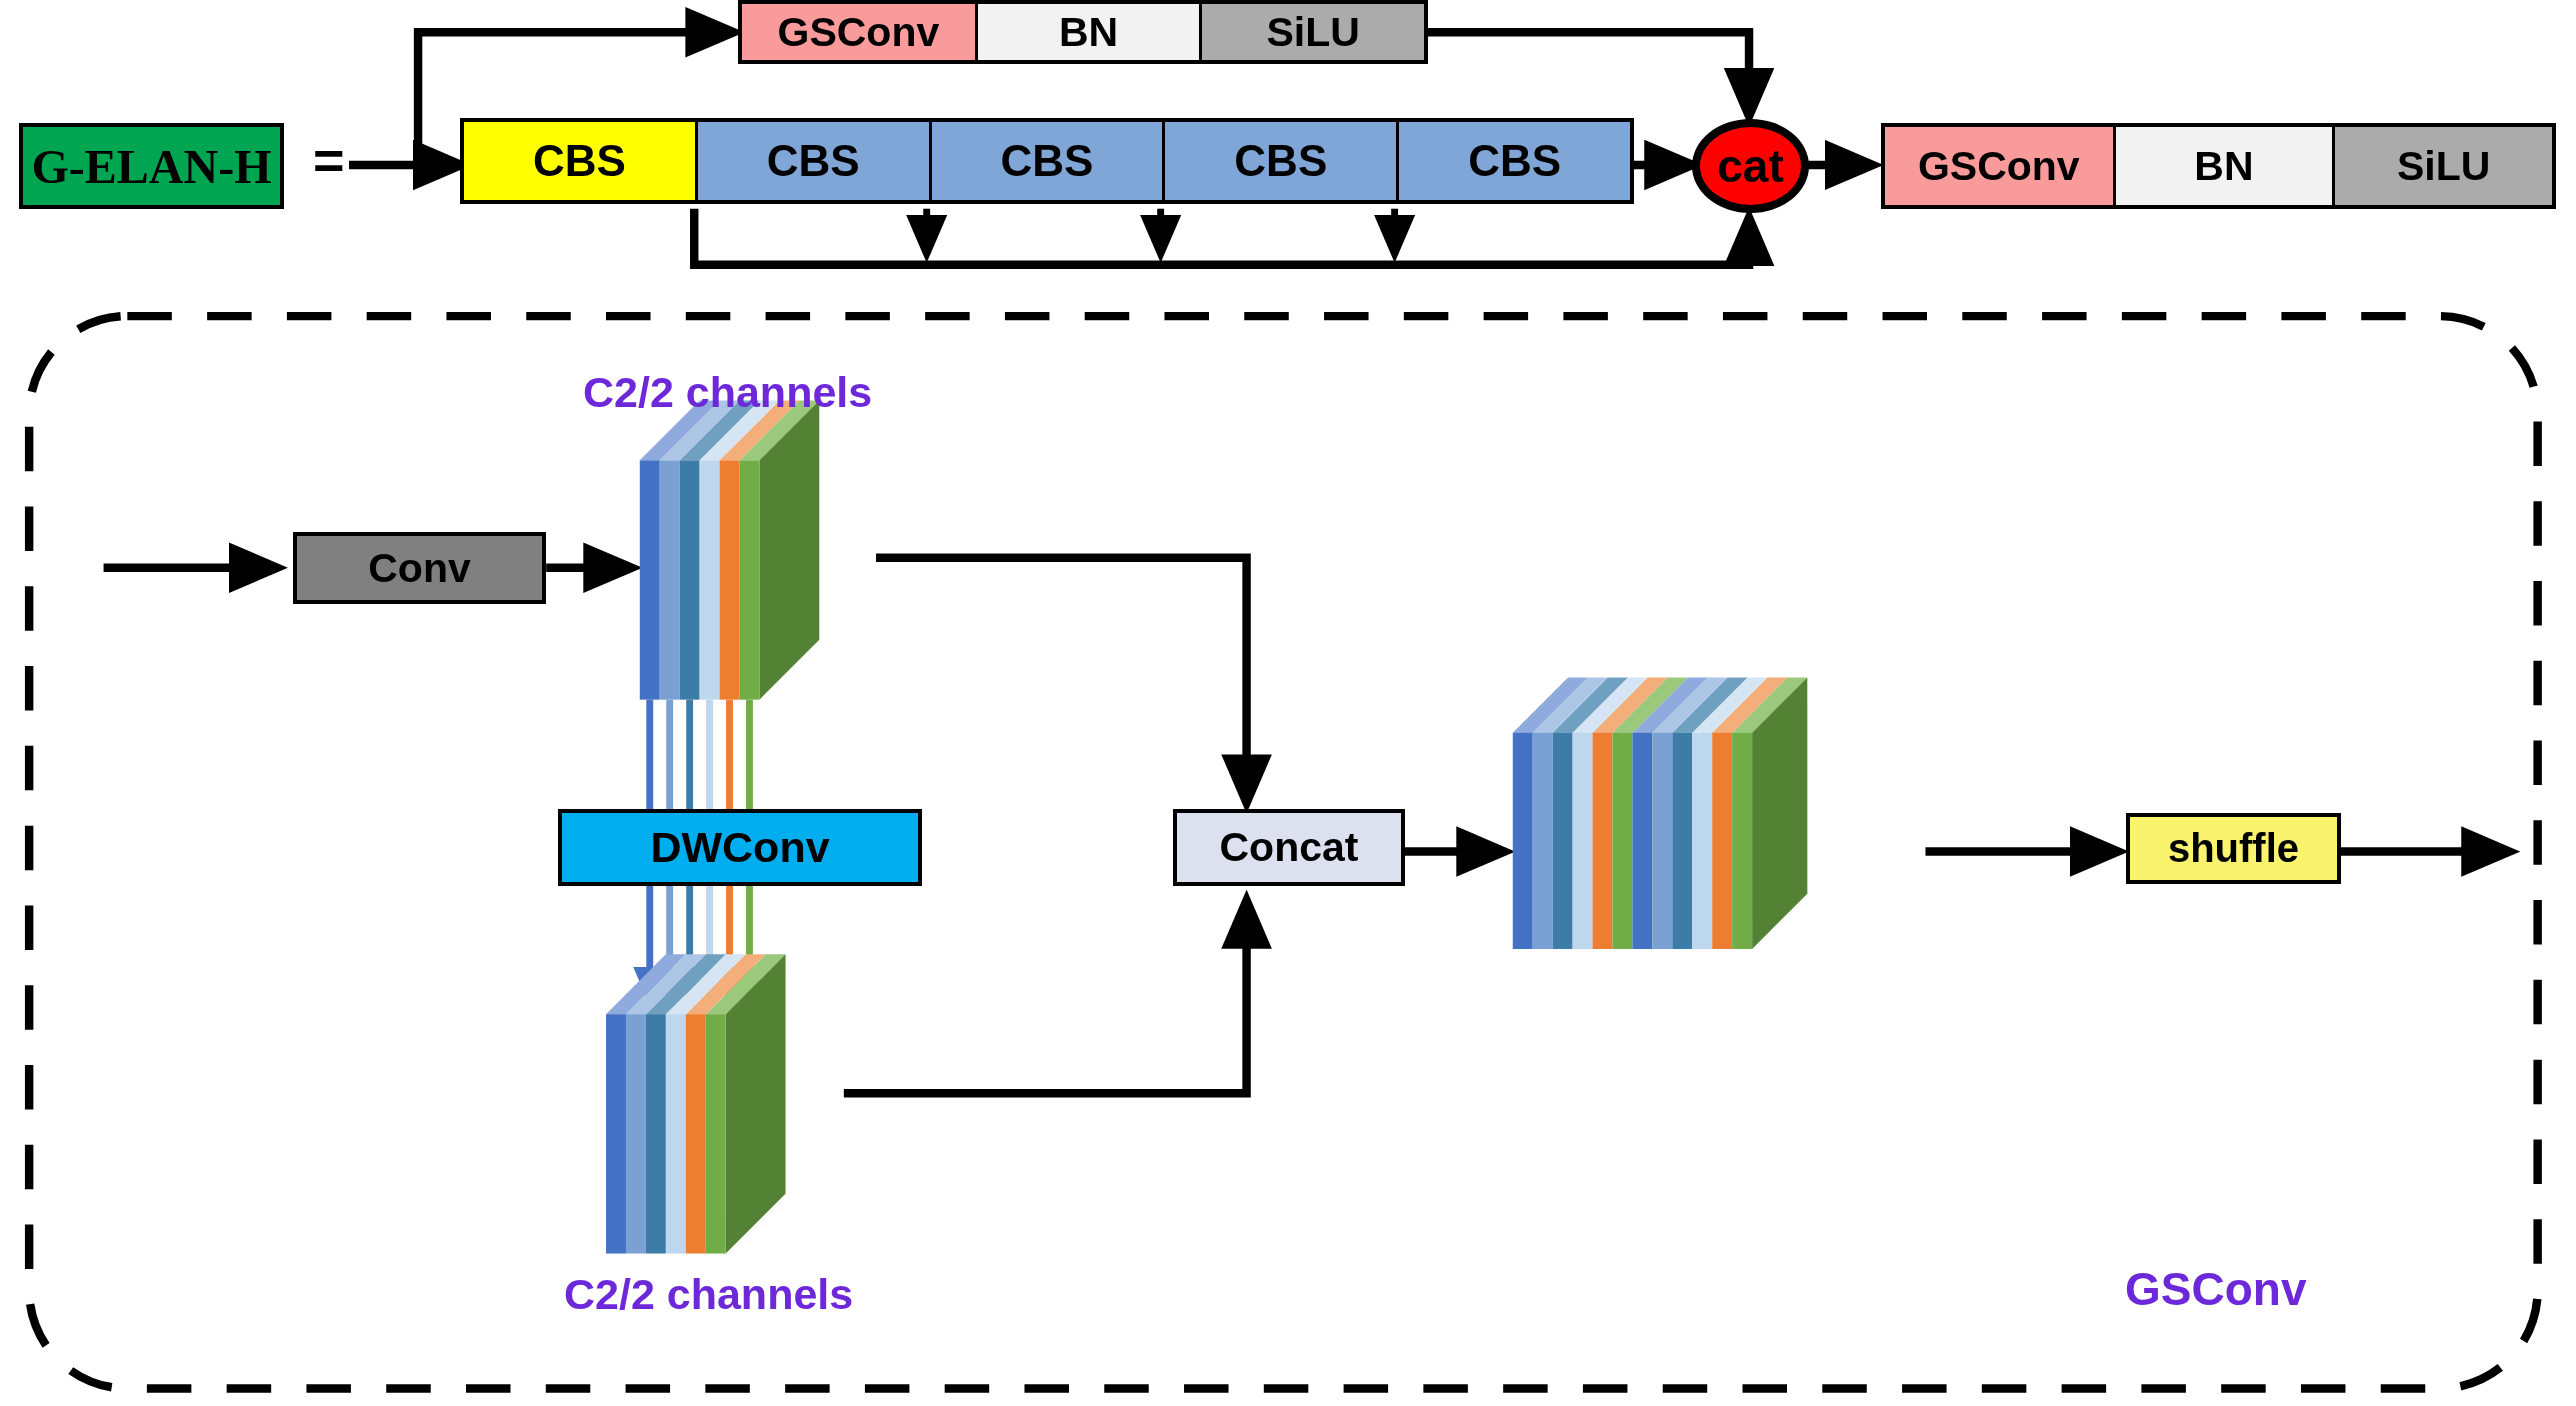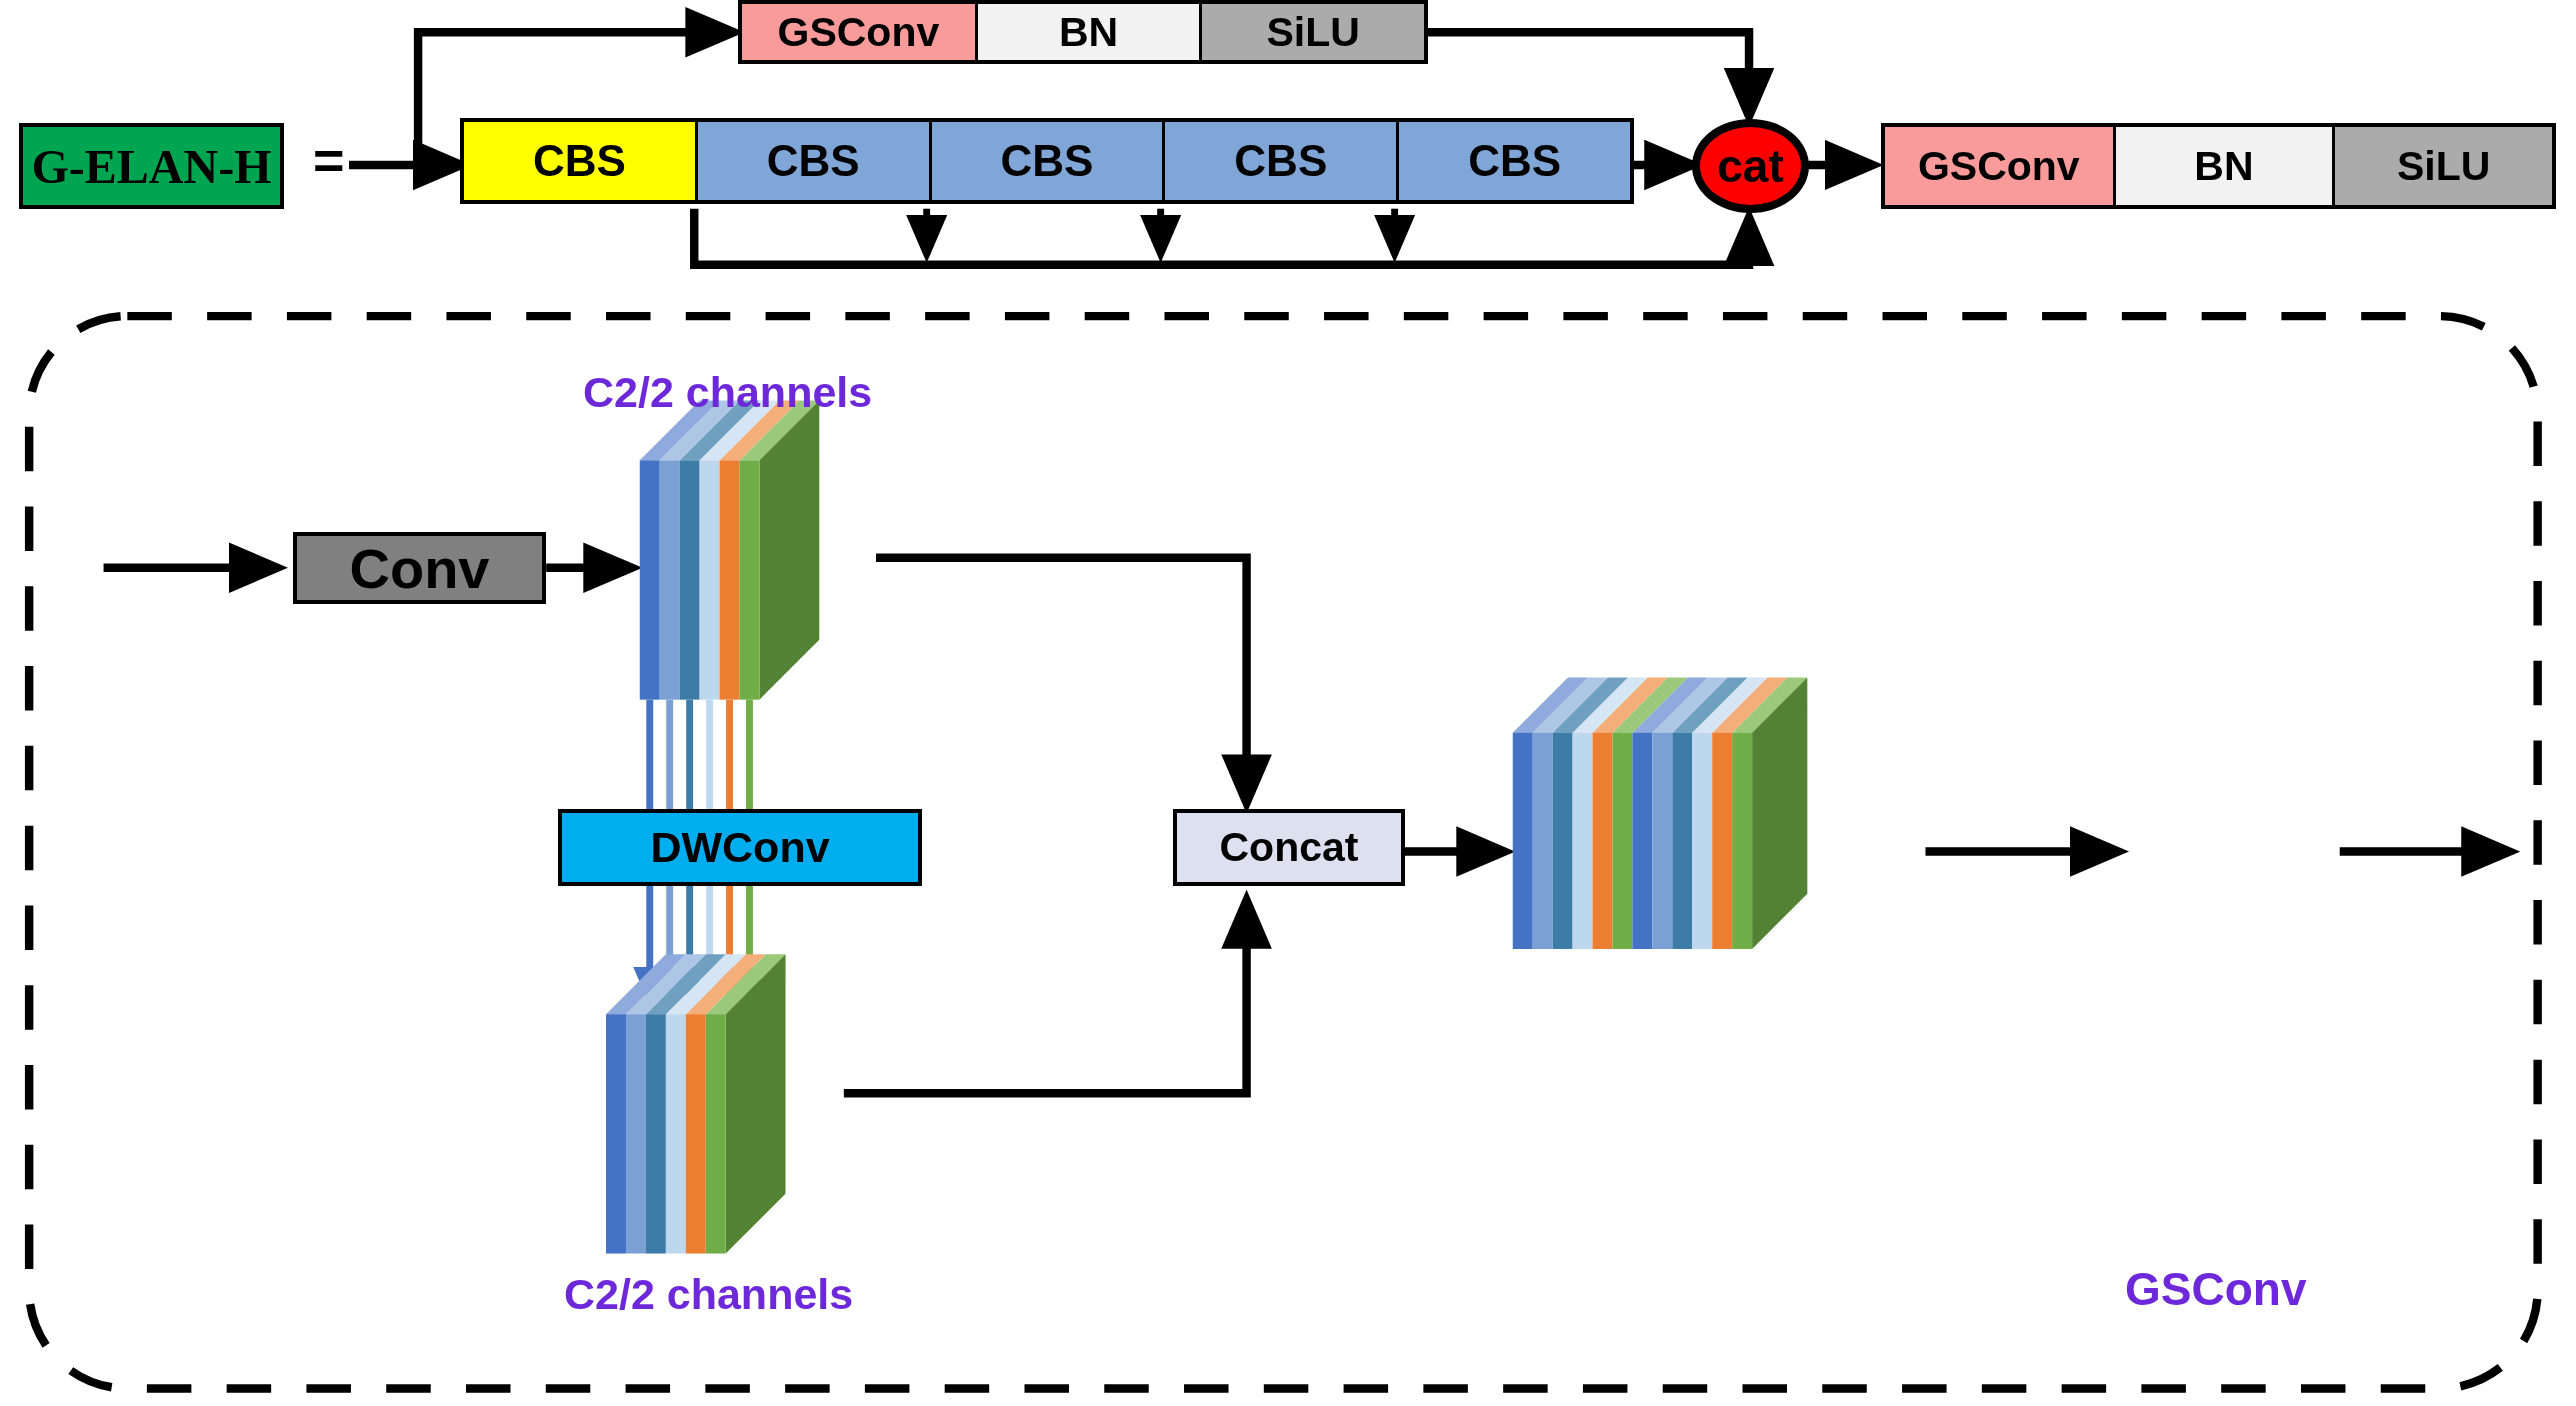--- a/index.html
+++ b/index.html
@@ -240,27 +240,30 @@
     <div class="strip-cell" id="ob-1" style="flex: 1 1 0%; font-size: 41px; background: rgb(242, 242, 242);">BN</div>
     <div class="strip-cell" id="ob-2" style="flex: 1 1 0%; font-size: 41px; background: rgb(171, 171, 171);">SiLU</div>
   </div>
 
   <div class="plain-label" style="left:583px; top:368px; font-size:43px;">C2/2 channels</div>
 
   <div class="plain-label" style="left:564px; top:1270px; font-size:43px;">C2/2 channels</div>
 
   <div class="plain-label" style="left:2125px; top:1262px; font-size:46px;">GSConv</div>
 
-  <div class="node bordered" id="conv-block" style="left: 293px; top: 532px; width: 253px; height: 72px; font-size: 56px; background: rgb(128, 128, 128);">
+  <div class="node bordered" id="conv-block" style="left: 293px; top: 532px; width: 253px; height: 72px; font-size: 41px; background: rgb(128, 128, 128);">
     <span>Conv</span>
   </div>
 
   <div class="node bordered" id="dwconv-block" style="left: 558px; top: 809px; width: 364px; height: 77px; font-size: 43px; z-index: 7; background: rgb(0, 174, 239);">
     <span>DWConv</span>
   </div>
 
   <div class="node bordered" id="concat-block" style="left: 1128px; top: 809px; width: 232px; height: 77px; font-size: 41px; background: rgb(221, 225, 239); margin-left: 45px;">
     <span>Concat</span>
   </div>
 
+  <div class="node bordered" id="shuffle-block" style="left: 2126px; top: 813px; width: 215px; height: 71px; font-size: 40px; background: rgb(250, 243, 110);">
+    <span>shuffle</span>
+  </div>
 
 </div>
 
 
 </body></html>

